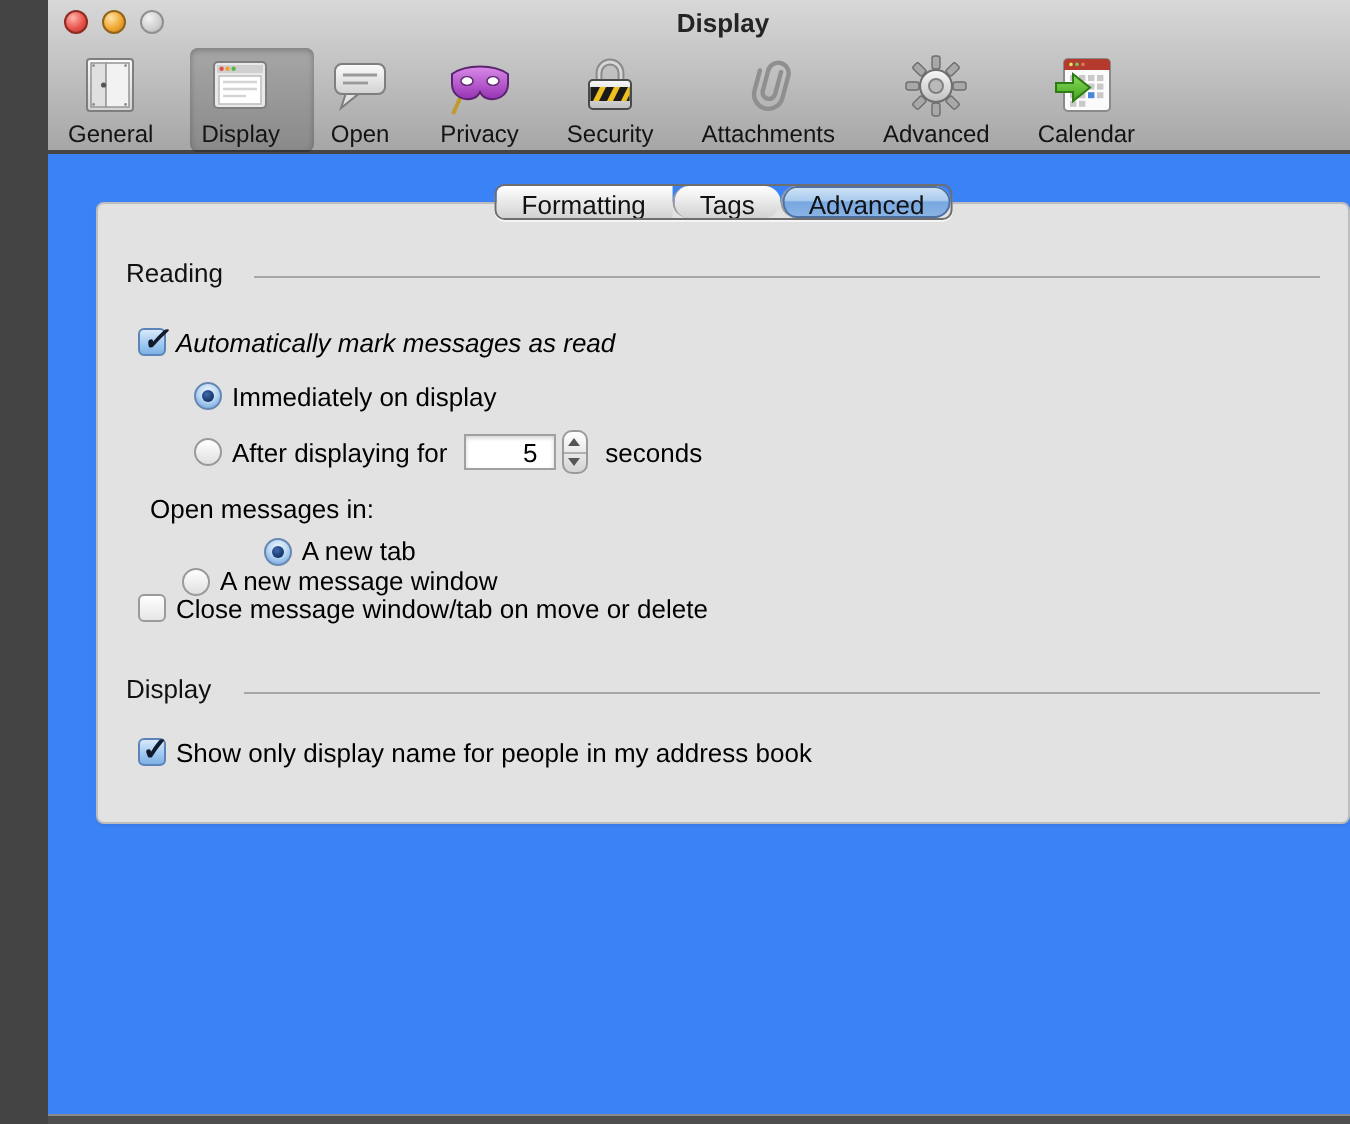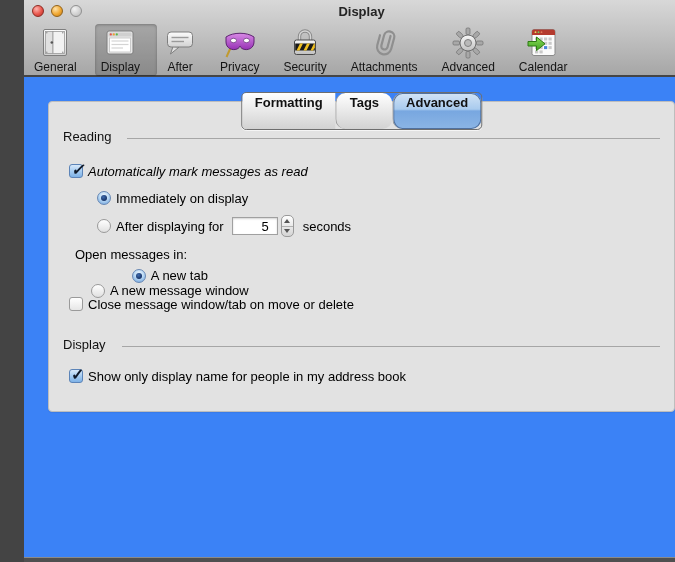--- a/index.html
+++ b/index.html
@@ -22,22 +22,22 @@
   .tool{display:flex;flex-direction:column;align-items:center;gap:1px;
         padding:3px 17px 2px 6px;border-radius:4px;cursor:default;}
   .tool.on{background:rgba(0,0,0,0.17);box-shadow:inset 0 1px 3px rgba(0,0,0,0.28);}
   .tool .lbl{font-size:12px;color:#141414;white-space:nowrap;}
   .tool svg{display:block;}
 
   
   .tabbar{position:absolute;top:92px;left:50%;transform:translateX(-50%);z-index:3;
           display:flex;border:1px solid #6e6e6e;border-radius:5px;overflow:hidden;
           box-shadow:0 1px 0 rgba(255,255,255,0.65);}
-  .tab{padding:0 13px;line-height:20px;height:36px;font-size:13px;color:#111;
-       background:linear-gradient(#ffffff,#d2d2d2);white-space:nowrap;font-weight:bold;}
+  .tab{padding:0 13px;line-height:20px;height:16px;font-size:13px;color:#111;
+       background:linear-gradient(#ffffff,#d2d2d2);white-space:nowrap;}
   .tab + .tab{border-left:1px solid #999;border-radius:10px;}
   .tab.on{background:linear-gradient(180deg,#d3e4f6 0%,#a9cbee 45%,#78a7e0 50%,#8bb5e5 100%);
           box-shadow:inset 0 0 0 1px #50719f;}
 
   
   .groupbox{position:absolute;top:101px;left:24px;width:627px;height:311px;
             background:#e2e2e2;border:1px solid #bdbdbd;border-radius:4px;
             box-shadow:0 1px 1px rgba(0,0,0,0.06);}
   .sect{position:absolute;left:14px;right:14px;display:flex;align-items:center;gap:16px;height:16px;}
   .sect .t{font-size:13px;color:#111;white-space:nowrap;}
@@ -153,21 +153,21 @@
 
       <div class="tool">
         <span>
           <svg width="32" height="32" viewBox="0 0 32 32">
             <polygon points="9,19.5 6.5,27 15,20.2" fill="#e2e2e2" stroke="#7e7e7e"></polygon>
             <rect x="3.5" y="5" width="25" height="15" rx="3.5" fill="url(#g-icongray)" stroke="#7e7e7e"></rect>
             <line x1="7.5" y1="10.5" x2="24.5" y2="10.5" stroke="#9a9a9a" stroke-width="1.4"></line>
             <line x1="7.5" y1="14.5" x2="20" y2="14.5" stroke="#9a9a9a" stroke-width="1.4"></line>
           </svg>
           </span>
-        <span class="lbl">After</span>
+        <span class="lbl">Open</span>
       </div>
 
       <div class="tool">
         <span>
           <svg width="32" height="32" viewBox="0 0 32 32">
             <line x1="6.5" y1="21" x2="2.5" y2="30" stroke="#c09a30" stroke-width="2"></line>
             <path d="M2,10 C9,5 23,5 30,10 L30,15 C30,21 24,24 19,22 C17,21.2 16.5,20 16,19 C15.5,20 15,21.2 13,22 C8,24 2,21 2,15 Z" fill="url(#g-purple)" stroke="#5c2470"></path>
             <ellipse cx="9.5" cy="13.5" rx="3" ry="2.2" fill="#fff" stroke="#5c2470" stroke-width="0.7"></ellipse>
             <ellipse cx="22.5" cy="13.5" rx="3" ry="2.2" fill="#fff" stroke="#5c2470" stroke-width="0.7"></ellipse>
           </svg>

